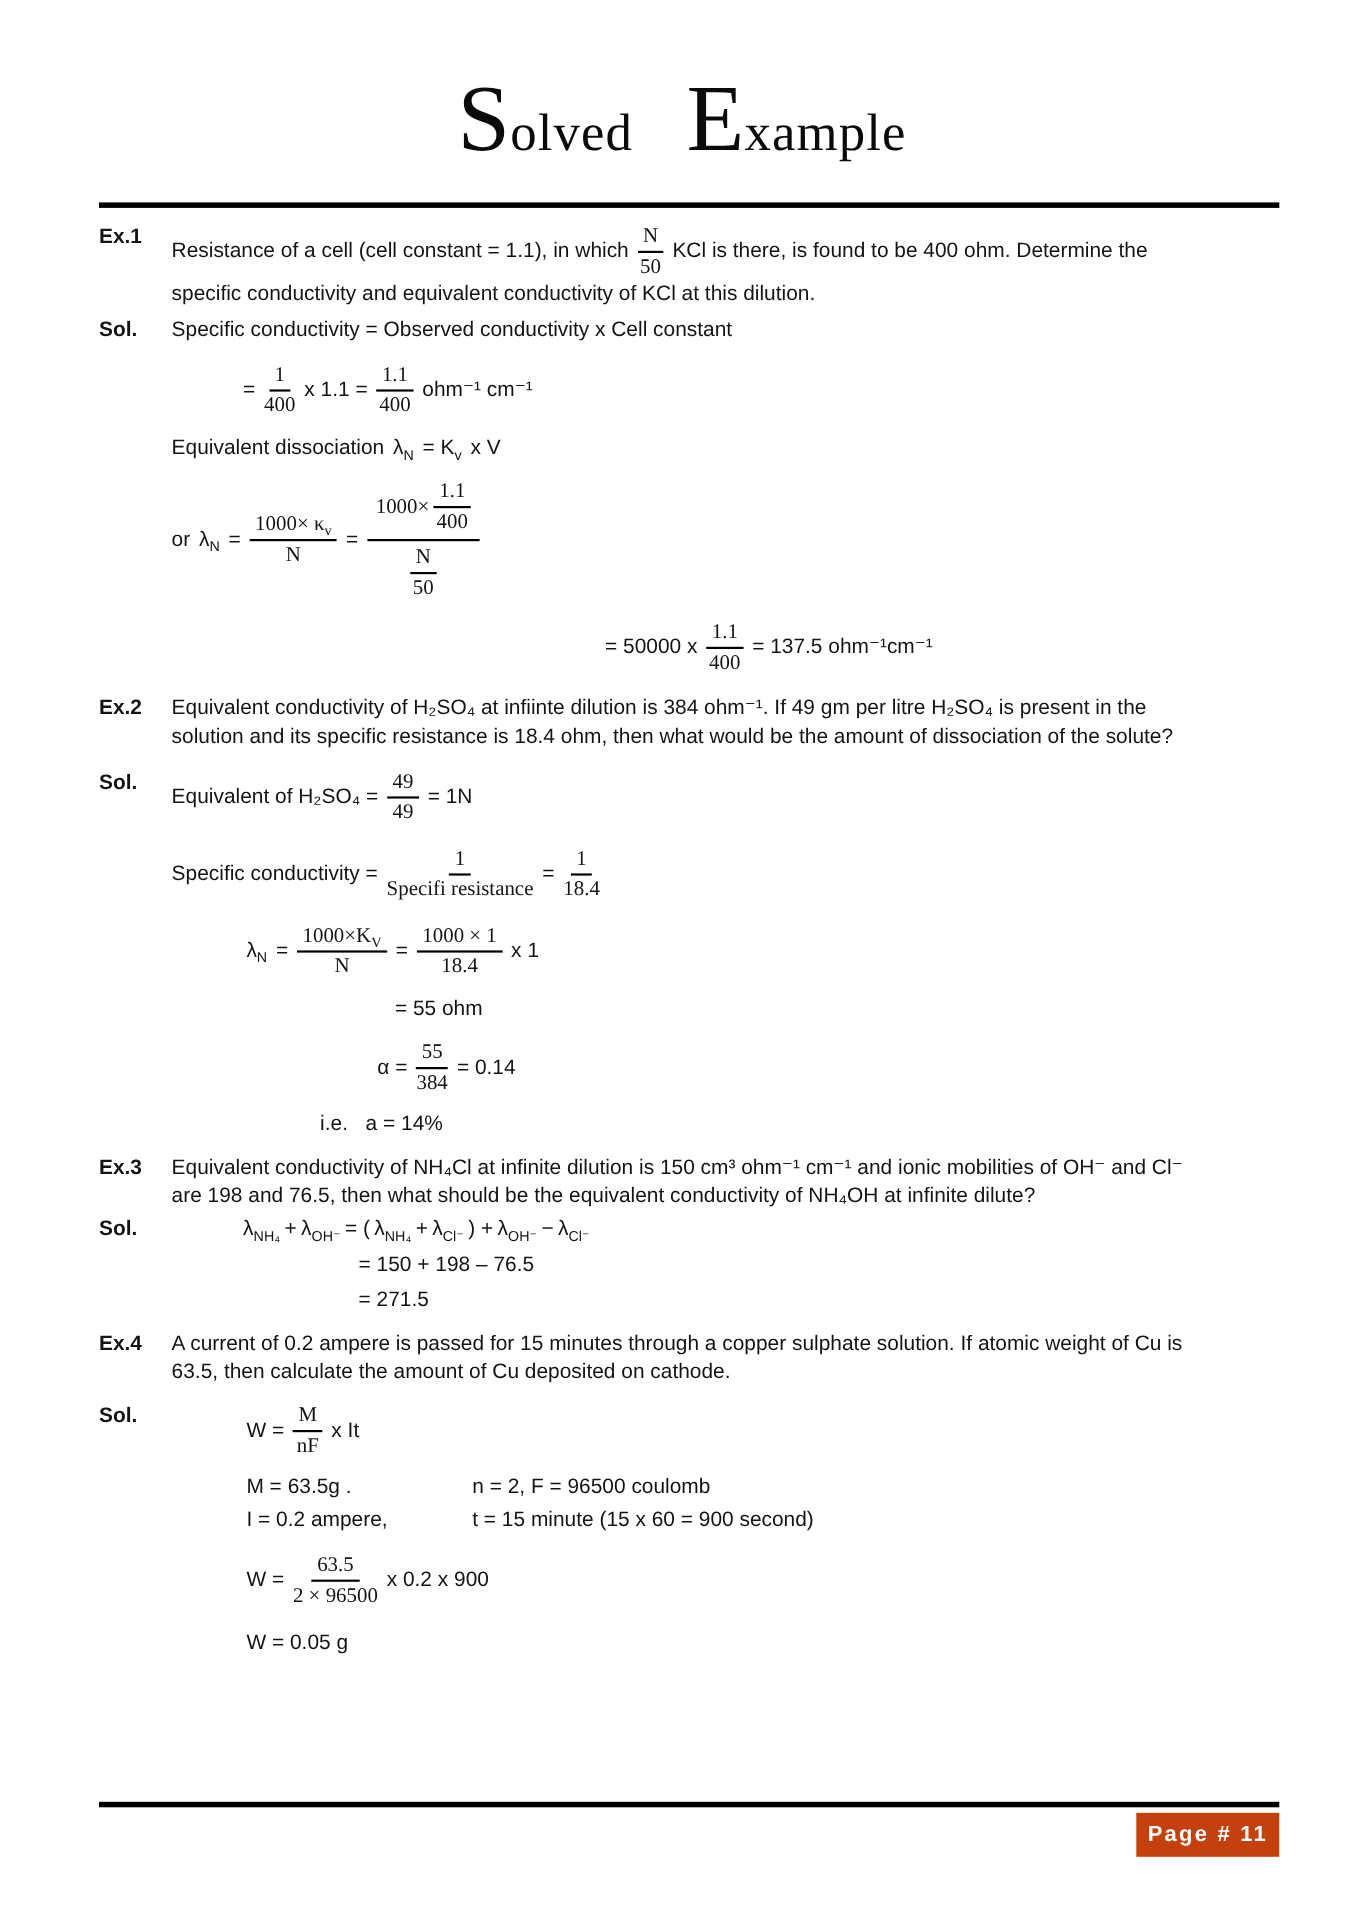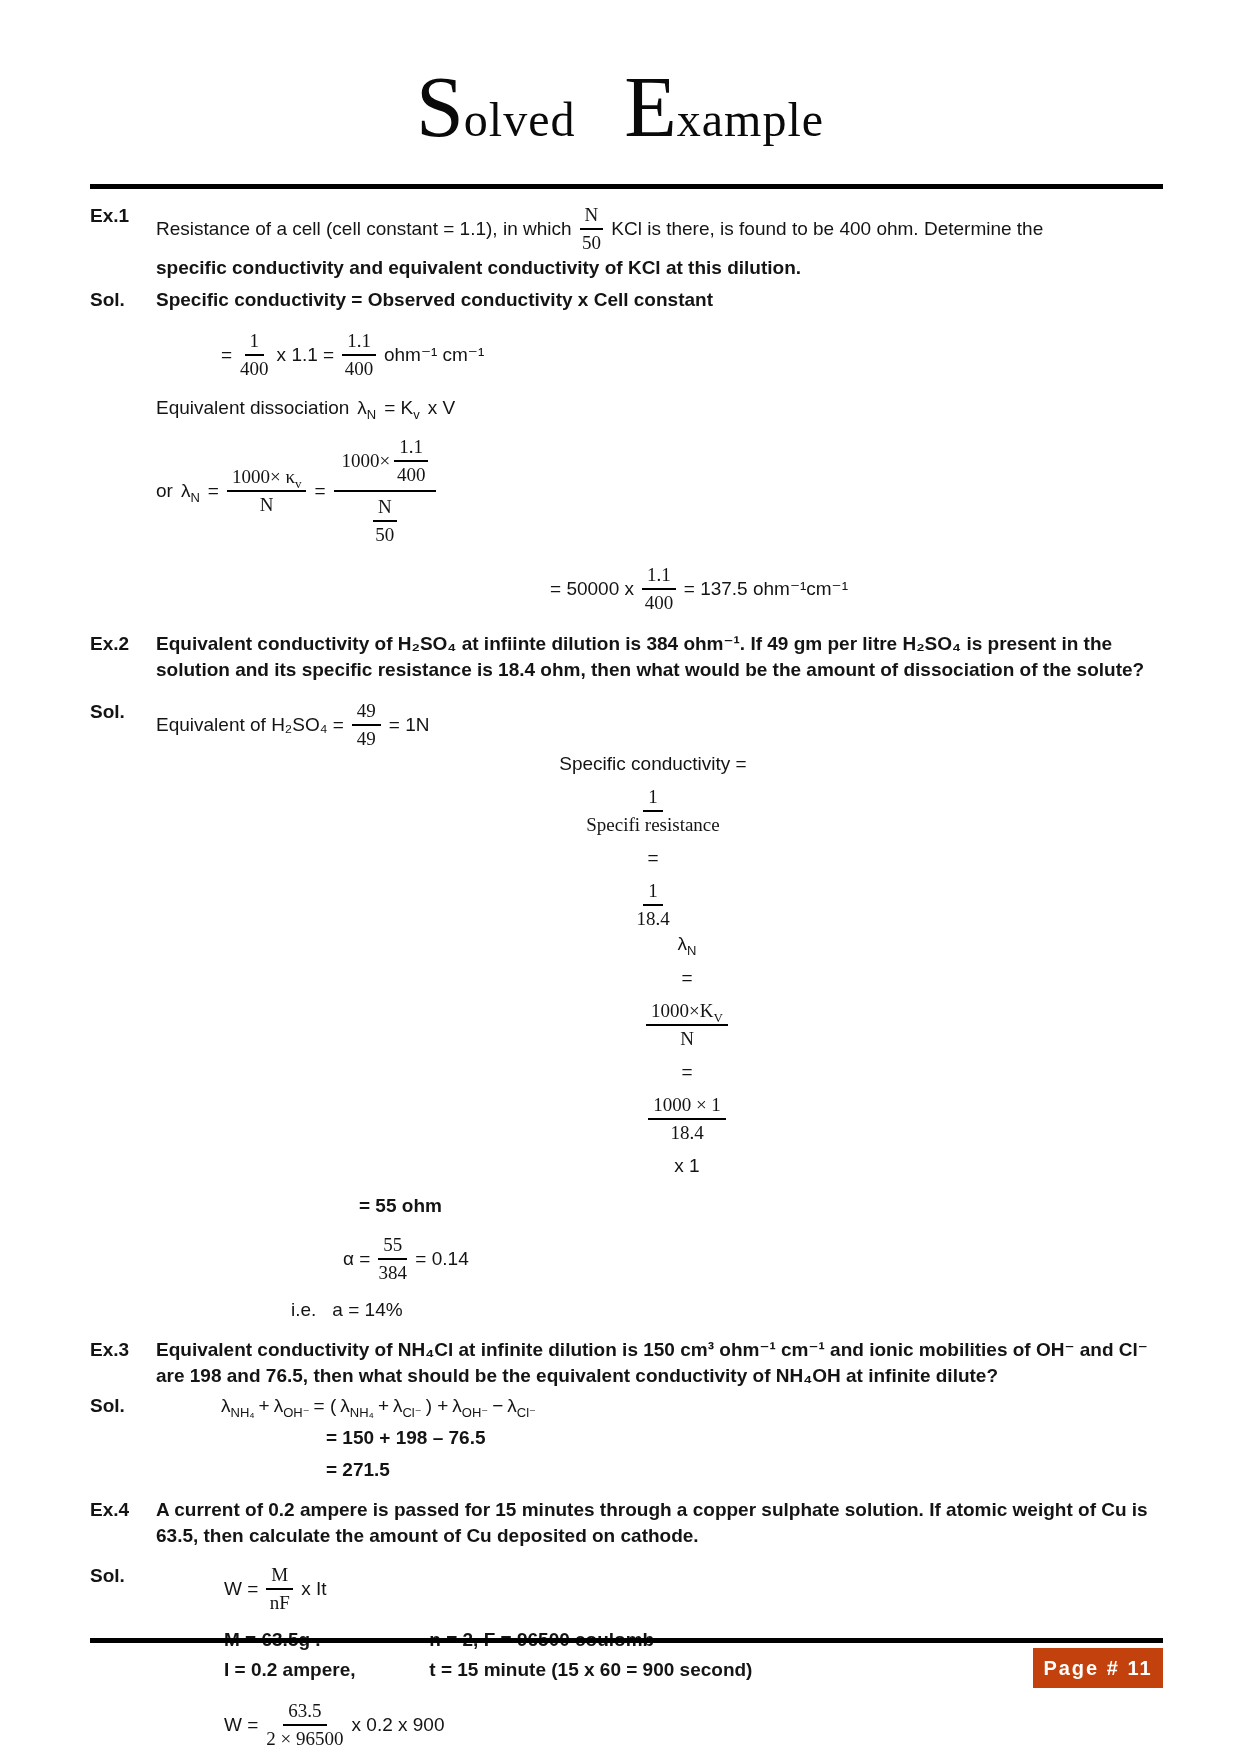--- a/index.html
+++ b/index.html
@@ -13,39 +13,39 @@
   .title{text-align:center;padding-top:64px;font-family:"Liberation Serif","DejaVu Serif",serif;color:#0a0a0a;}
   .tword{display:inline-block;}
   .tword + .tword{margin-left:44px;}
   .tbig{font-size:86px;line-height:1;}
   .tsmall{font-size:48px;letter-spacing:1px;}
   .rule{height:5px;background:#000;margin-top:34px;width:1073px;}
   
   .ex{display:flex;align-items:flex-start;}
   .lbl{width:66px;flex-shrink:0;font-weight:bold;}
   .bod{flex:1;min-width:0;}
-  .qline{white-space:nowrap;font-weight:bold;}
+  .qline{white-space:nowrap;}
   
   .eqrow{display:flex;align-items:center;gap:8px;white-space:nowrap;}
   .g4{gap:4px;}
   .frac{display:inline-flex;flex-direction:column;align-items:center;text-align:center;
         font-family:"Liberation Serif","DejaVu Serif",serif;line-height:24px;}
   .frac .num{border-bottom:2px solid #000;padding:0 5px 1px;}
   .frac .den{padding-top:1px;}
   .frac .numrow{display:flex;flex-direction:row;align-items:center;gap:4px;
         border-bottom:2px solid #000;padding:0 8px 3px;}
   .frac .denwrap{padding-top:3px;}
   sub{font-size:13px;line-height:0;}
   
   .ind65{margin-left:65px;}  .ind68{margin-left:68px;}
   .ind135{margin-left:135px;}.ind140{margin-left:92px;justify-content:center;}
   .ind170{margin-left:170px;}.ind187{margin-left:187px;}
   .ind203{margin-left:203px;}
   .mt4{margin-top:4px;}  .mt6{margin-top:6px;}  .mt12{margin-top:12px;}
-  .mt14{margin-top:14px;}.mt16{margin-top:16px;}.mt18{flex-direction:column;}
+  .mt14{margin-top:14px;}.mt16{margin-top:16px;}.mt18{margin-top:18px;}
   .gcol{display:inline-block;width:200px;}
   
   .footer-rule{position:absolute;left:90px;top:1638px;width:1073px;height:5px;background:#000;}
   .page-badge{position:absolute;left:1033px;top:1648px;width:130px;height:40px;background:#c2410c;
     color:#fff;display:flex;align-items:center;justify-content:center;
     font-weight:bold;font-size:20px;letter-spacing:2px;}
 </style>
 </head>
 <body>
 

